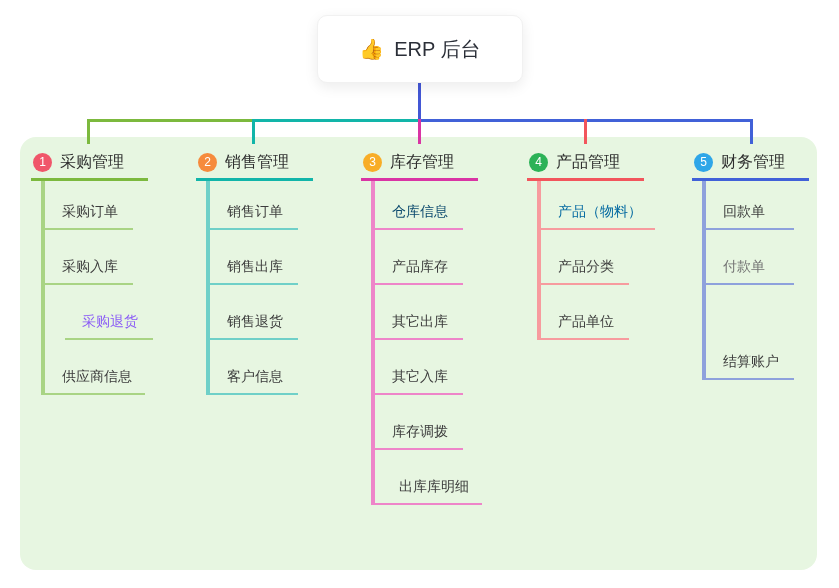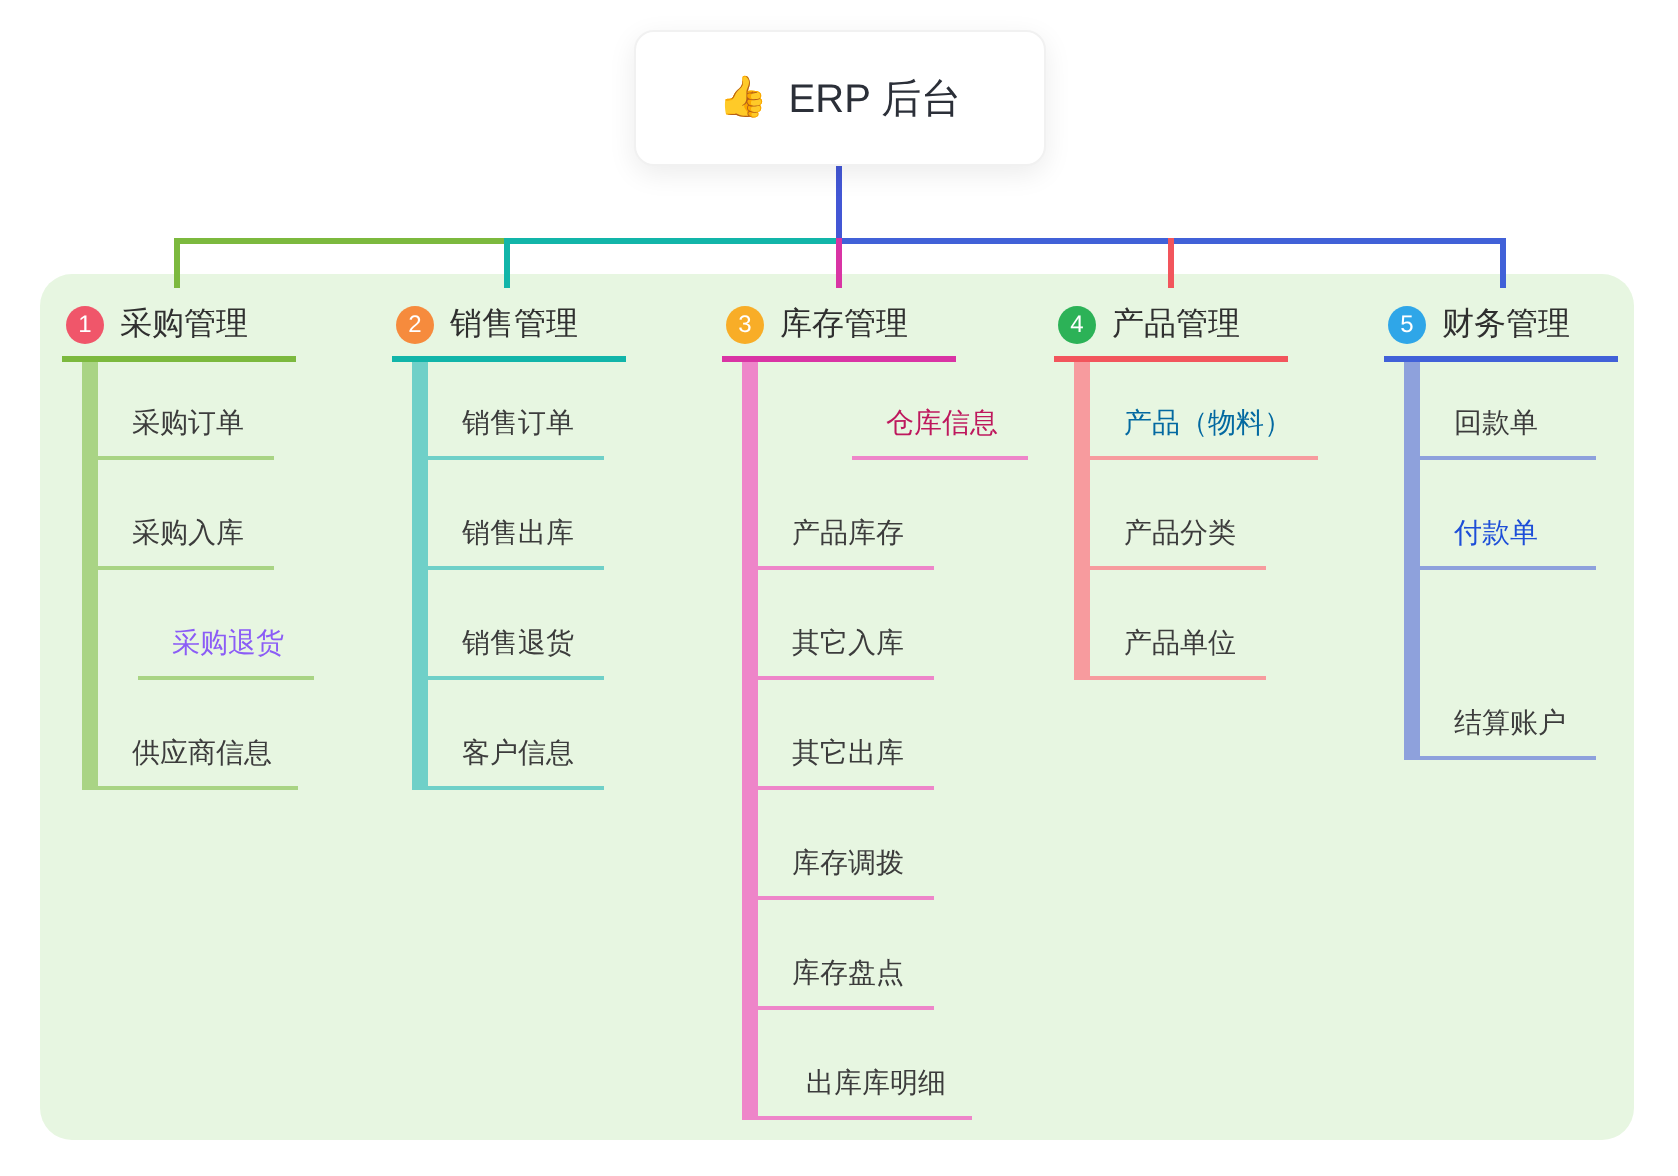--- a/index.html
+++ b/index.html
@@ -38,21 +38,21 @@
     box-sizing:border-box;width:117px;height:41px;
     padding:12px 0 6px 2px;border-bottom:3px solid #999;
     display:flex;align-items:center;gap:8px;
     font-size:16px;color:#2f2f2f;white-space:nowrap;cursor:default;
   }
   .badge{
     flex:0 0 auto;width:19px;height:19px;border-radius:50%;
     display:inline-flex;align-items:center;justify-content:center;
     color:#fff;font-size:12px;line-height:1;
   }
-  .items{margin-left:10px;border-left:8px solid #b91c1c;width:max-content;}
+  .items{margin-left:10px;border-left:4px solid #b91c1c;width:max-content;}
   .item{
     box-sizing:border-box;height:55px;width:max-content;min-width:88px;
     display:flex;align-items:flex-end;
     padding:0 13px 7px 17px;border-bottom:2px solid #ccc;
     font-size:14px;color:#3c3c3c;white-space:nowrap;cursor:default;
   }
   .item:first-child{height:49px;}
 </style>
 </head>
 <body>
@@ -126,43 +126,40 @@
   </div>
 </div>
   </div>
 
   <div class="branch b3">
     <div class="branch-header" style="border-bottom-color: rgb(217, 52, 164); color: rgb(47, 47, 47);">
       <span class="badge" style="background: rgb(248, 173, 39);">3</span>
       <span class="branch-title">库存管理</span>
     </div>
     <div class="items" style="border-left-color: rgb(238, 133, 201);">
-  <div class="item" style="border-bottom-color: rgb(238, 133, 201); color: #be185d; margin-left: 47px;">
+  <div class="item" style="border-bottom-color: rgb(238, 133, 201); color: #0c4a6e;">
     <span>仓库信息</span>
   </div>
 
   <div class="item" style="border-bottom-color: rgb(238, 133, 201); color: rgb(60, 60, 60);">
     <span>产品库存</span>
   </div>
 
   <div class="item" style="border-bottom-color: rgb(238, 133, 201); color: rgb(60, 60, 60);">
+    <span>其它出库</span>
+  </div>
+
+  <div class="item" style="border-bottom-color: rgb(238, 133, 201); color: rgb(60, 60, 60);">
     <span>其它入库</span>
-  </div>
-
-  <div class="item" style="border-bottom-color: rgb(238, 133, 201); color: rgb(60, 60, 60);">
-    <span>其它出库</span>
   </div>
 
   <div class="item" style="border-bottom-color: rgb(238, 133, 201); color: rgb(60, 60, 60); text-align: right;">
     <span>库存调拨</span>
   </div>
 
-  <div class="item" style="border-bottom-color: rgb(238, 133, 201); color: rgb(60, 60, 60);">
-    <span>库存盘点</span>
-  </div>
 
   <div class="item" style="border-bottom-color: rgb(238, 133, 201); color: rgb(60, 60, 60); padding-left: 24px;">
     <span>出库库明细</span>
   </div>
 </div>
   </div>
 
   <div class="branch b4">
     <div class="branch-header" style="border-bottom-color: rgb(242, 85, 92); color: rgb(47, 47, 47);">
       <span class="badge" style="background: rgb(44, 178, 87);">4</span>
@@ -186,21 +183,21 @@
   <div class="branch b5">
     <div class="branch-header" style="border-bottom-color: rgb(65, 97, 216); color: rgb(47, 47, 47);">
       <span class="badge" style="background: rgb(47, 166, 232);">5</span>
       <span class="branch-title">财务管理</span>
     </div>
     <div class="items" style="border-left-color: rgb(142, 161, 220);">
   <div class="item" style="border-bottom-color: rgb(142, 161, 220); color: rgb(60, 60, 60);">
     <span>回款单</span>
   </div>
 
-  <div class="item" style="border-bottom-color: rgb(142, 161, 220); color: #1d4ed8;">
+  <div class="item" style="border-bottom-color: rgb(142, 161, 220); color: #737373;">
     <span>付款单</span>
   </div>
 
   <div class="item" style="border-bottom-color: rgb(142, 161, 220); color: rgb(60, 60, 60); margin-top: 40px;">
     <span>结算账户</span>
   </div>
 </div>
   </div>
 </div>
 </div>

